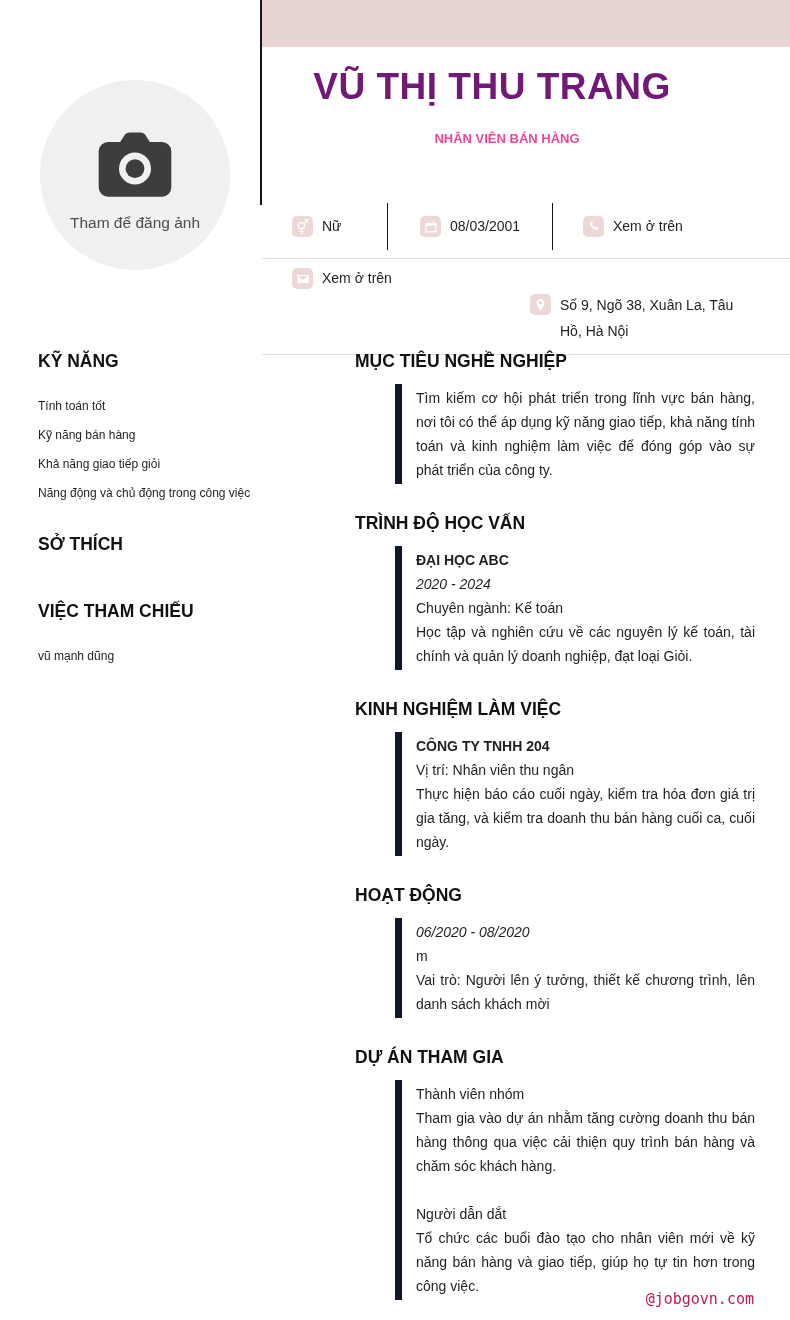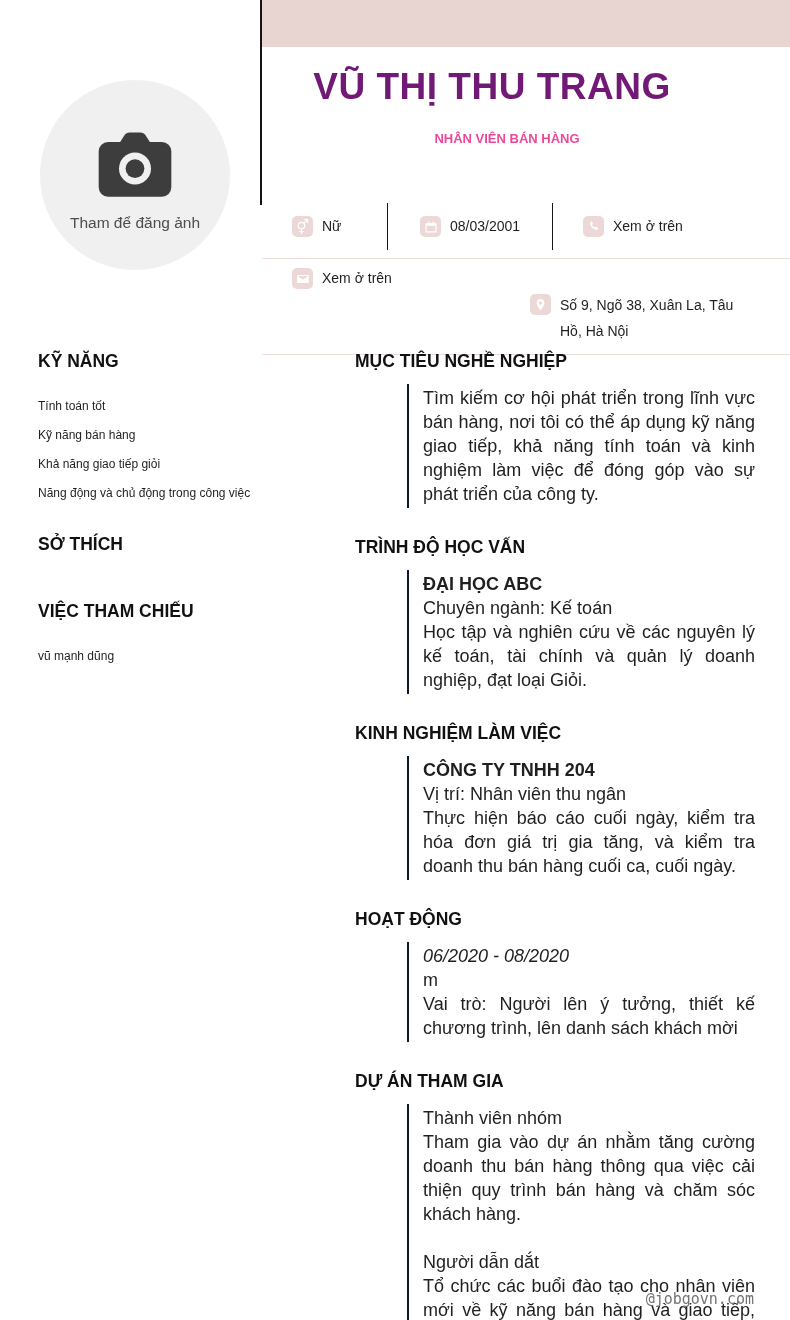--- a/index.html
+++ b/index.html
@@ -43,30 +43,30 @@
   .sidebar { position:absolute; left:38px; top:352px; width:300px; }
   .maincol { position:absolute; left:355px; top:352px; width:400px; }
 
   h2.sec { font-size:17.5px; font-weight:bold; color:#111; line-height:19px; }
   .sidebar h2.sec { margin-bottom:26px; }
   .side-item { font-size:12px; line-height:18px; margin-bottom:11px; }
   .side-gap { height:22px; }
 
   .maincol h2.sec { margin-bottom:13px; }
   .msection { margin-bottom:30px; }
-  .block { margin-left:52px; border-left:2px solid #0f172a; padding:2px 0 2px 14px;
-    font-size:18px; line-height:24px; }
+  .block { margin-left:40px; border-left:7px solid #0f172a; padding:2px 0 2px 14px;
+    font-size:14px; line-height:24px; }
   .block p { margin:0; }
   .bold { font-weight:bold; }
   .ital { font-style:italic; }
   .just { text-align:justify; }
   .proj-gap { height:24px; }
 
   .footer { position:absolute; right:36px; bottom:12px; font-family:"DejaVu Sans Mono","Liberation Mono",monospace;
-    font-size:15px; color:#737373; }
+    font-size:15px; color:#be185d; }
 </style>
 </head>
 <body>
 
 <div class="banner"></div>
 <div class="vline"></div>
 
 <div class="photo">
   <span>
     <svg width="96" height="82" viewBox="0 0 24 21">
@@ -148,20 +148,21 @@
     <h2 class="sec">MỤC TIÊU NGHỀ NGHIỆP</h2>
     <div class="block">
       <p class="just">Tìm kiếm cơ hội phát triển trong lĩnh vực bán hàng, nơi tôi có thể áp dụng kỹ năng giao tiếp, khả năng tính toán và kinh nghiệm làm việc để đóng góp vào sự phát triển của công ty.</p>
     </div>
   </div>
 
   <div class="msection">
     <h2 class="sec">TRÌNH ĐỘ HỌC VẤN</h2>
     <div class="block">
       <p class="bold">ĐẠI HỌC ABC</p>
+      <p class="ital">2020 - 2024</p>
       <p>Chuyên ngành: Kế toán</p>
       <p class="just">Học tập và nghiên cứu về các nguyên lý kế toán, tài chính và quản lý doanh nghiệp, đạt loại Giỏi.</p>
     </div>
   </div>
 
   <div class="msection">
     <h2 class="sec">KINH NGHIỆM LÀM VIỆC</h2>
     <div class="block">
       <p class="bold">CÔNG TY TNHH 204</p>
       <p>Vị trí: Nhân viên thu ngân</p>

